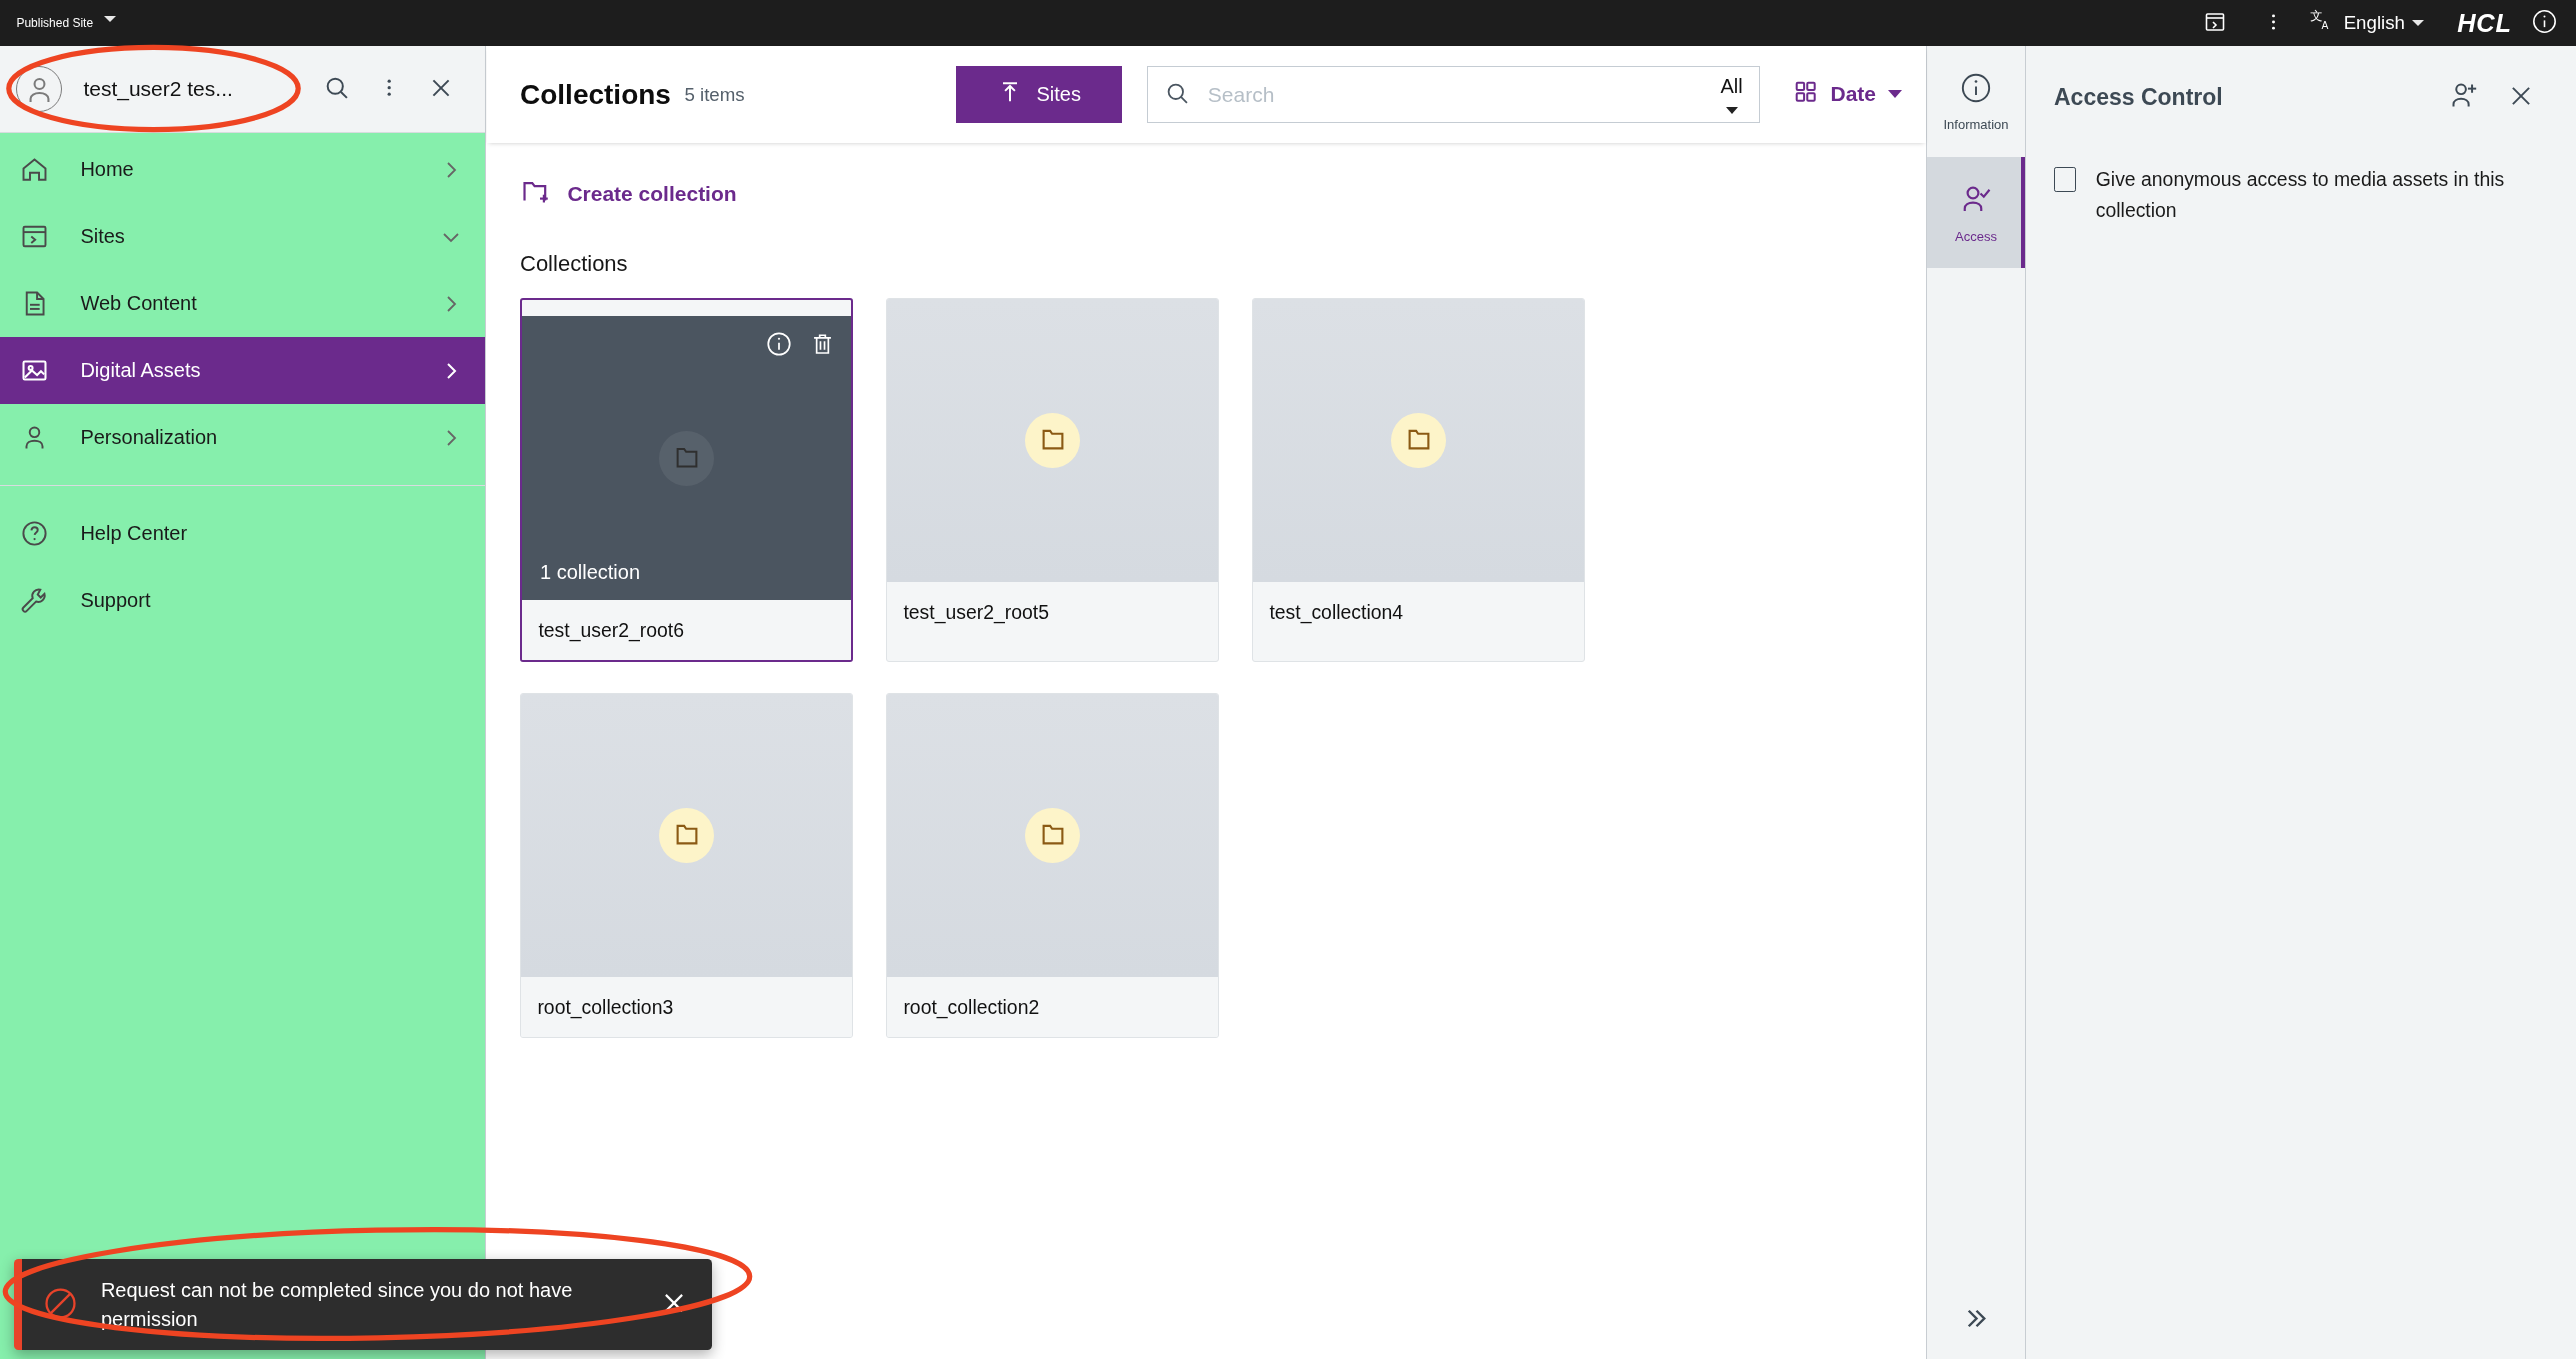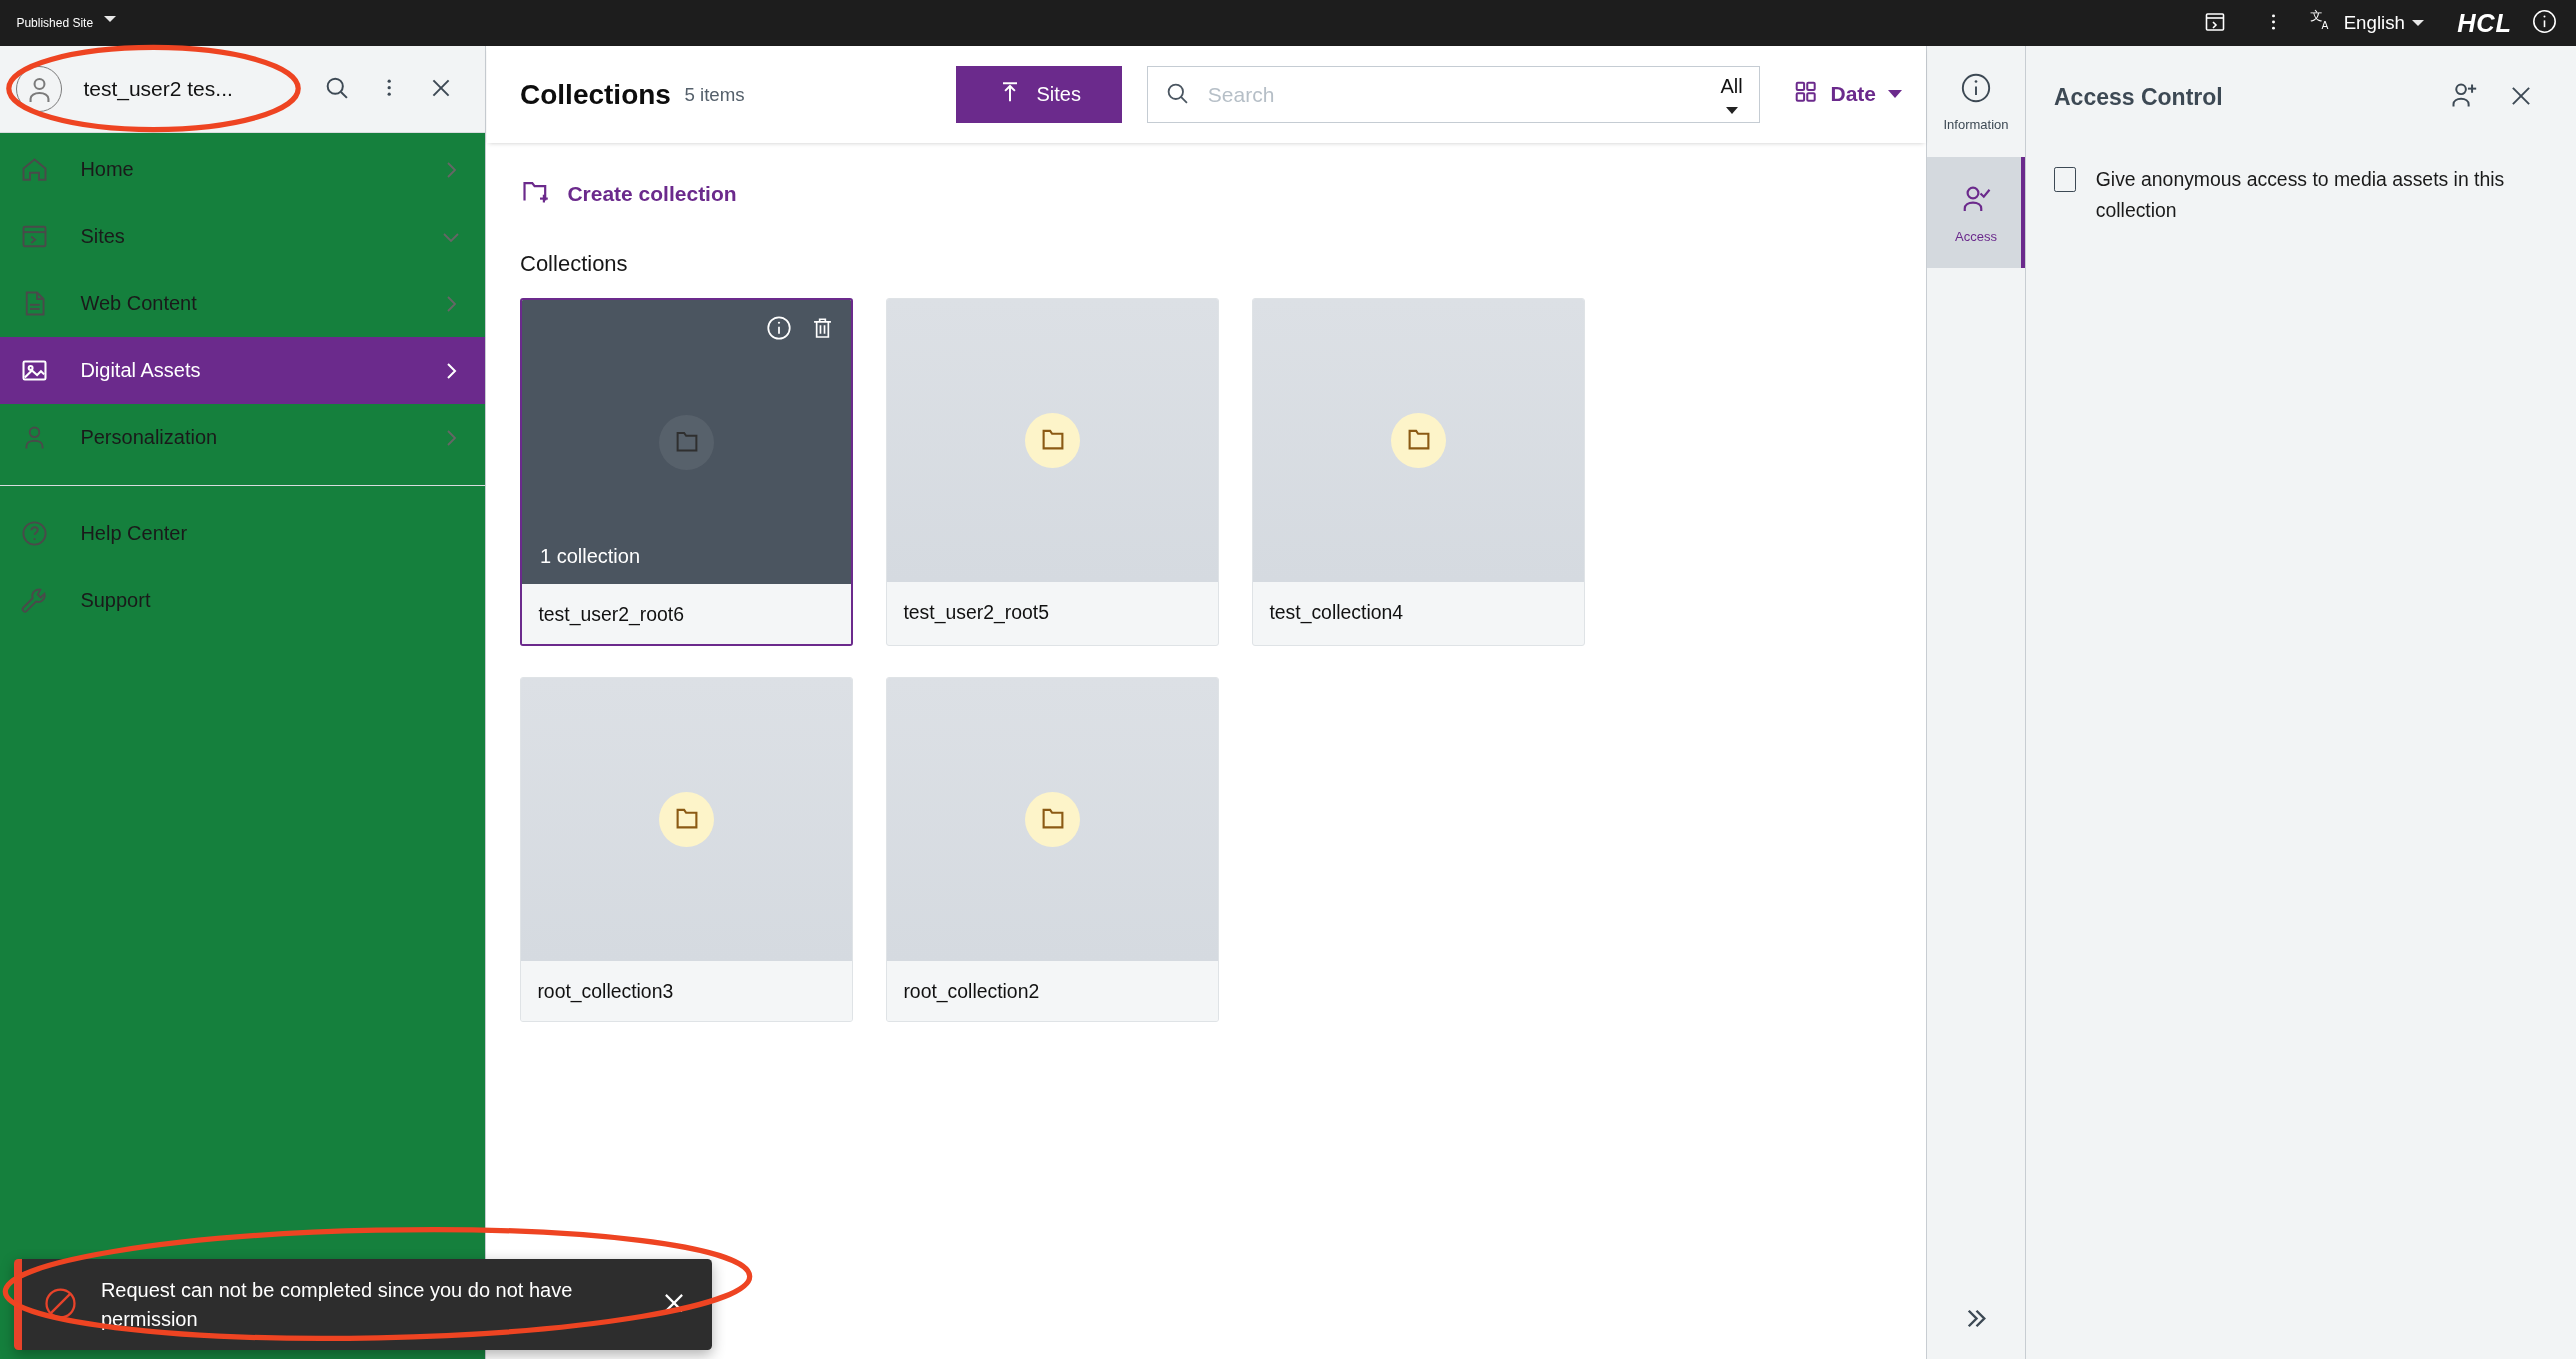--- a/index.html
+++ b/index.html
@@ -36,21 +36,21 @@
   .lang-text { font-size: 18.7px; color: #ffffff; }
   .hcl-logo {
     font-size: 25.4px; font-weight: bold; font-style: italic;
     letter-spacing: 0.7px; color: #ffffff; padding: 0 19.4px;
     font-family: "Liberation Sans", sans-serif;
   }
 
   
   .sidebar {
     position: absolute; left: 0; top: 46px; width: 486px; height: 1313px;
-    background: #15803d; border-right: 1.5px solid #c8cdd2;
+    background: #86efac; border-right: 1.5px solid #c8cdd2;
   }
   .sidebar-user {
     height: 87px; display: flex; align-items: center;
     border-bottom: 1.5px solid #d8dcdf; padding-left: 16.4px; gap: 0;
     background: #f2f4f5;
   }
   .avatar-circle {
     width: 46px; height: 46px; border-radius: 50%;
     border: 1.9px solid #7b7b7b; display: flex; align-items: center; justify-content: center;
     flex: 0 0 auto;
@@ -130,21 +130,21 @@
   .card {
     width: 333px; background: #f4f6f7;
     border: 0.7px solid #dfe3e6; border-radius: 3px; overflow: hidden;
     position: relative; cursor: pointer;
   }
   .card.selected { border: 2.2px solid #6b2a8c; }
   .card-thumb {
     height: 283px; background: linear-gradient(180deg,#dce0e5 0%, #d5dae0 100%);
     display: flex; align-items: center; justify-content: center; position: relative;
   }
-  .card.selected .card-thumb { background: #4b5560; height: 284px; }
+  .card.selected .card-thumb { background: #4b5560; height: 284px; margin-top: 16px; }
   .folder-badge {
     width: 55px; height: 55px; border-radius: 50%;
     background: #fdf4c9; display: flex; align-items: center; justify-content: center;
   }
   .card.selected .folder-badge { background: rgba(255,255,255,.07); }
   .card-thumb-actions {
     position: absolute; top: 13.5px; right: 15px; display: flex; gap: 16.4px; align-items: center;
   }
   .card-sub {
     position: absolute; left: 18px; bottom: 16.4px; color: #ffffff; font-size: 20px;

